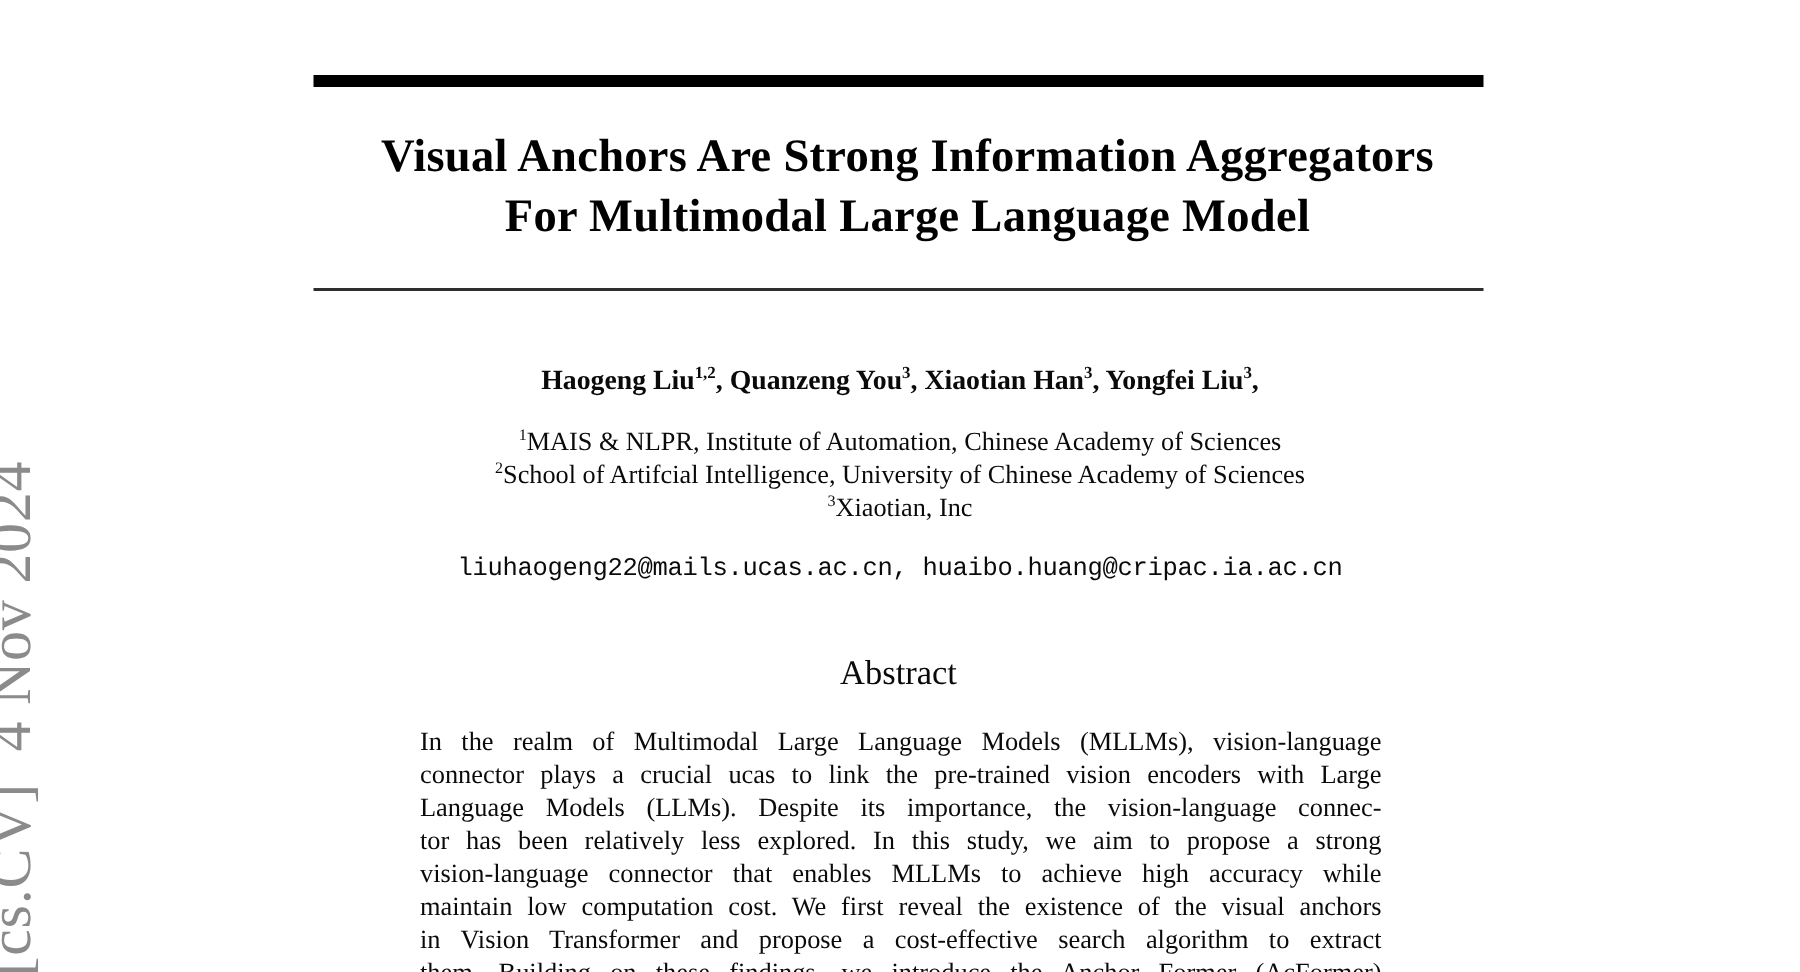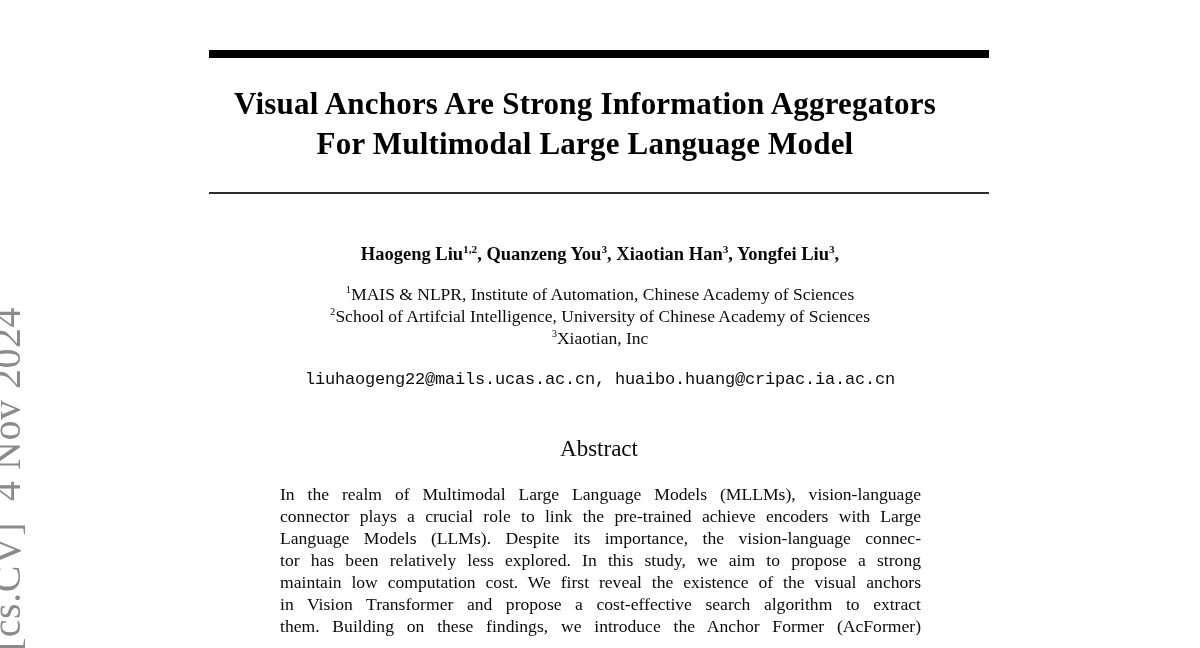--- a/index.html
+++ b/index.html
@@ -21,21 +21,21 @@
   .rule-thick {
     position: absolute; left: 209px; top: 50px;
     width: 780px; height: 8px; background: #000000;
   }
   .rule-thin {
     position: absolute; left: 209px; top: 192px;
     width: 780px; height: 2px; background: #2e2e2e;
   }
 
   .paper-title {
-    position: absolute; left: 165px; top: 84px; width: 840px;
+    position: absolute; left: 185px; top: 84px; width: 840px;
     text-align: center; font-weight: bold;
     font-size: 31px; line-height: 40px; color: #000000;
     letter-spacing: 0.2px;
   }
 
   .author-block {
     position: absolute; left: 190px; top: 243px; width: 820px;
     text-align: center; line-height: 22px;
   }
   .author-line { font-weight: bold; font-size: 18.5px; }
@@ -86,19 +86,20 @@
 
   <div class="affil-line"><sup class="sp">3</sup><span>Xiaotian, Inc</span></div>
 
   <div class="email-line">liuhaogeng22@mails.ucas.ac.cn, huaibo.huang@cripac.ia.ac.cn</div>
 </div>
 
 <div class="abstract-heading">Abstract</div>
 
 <div class="abstract">
   <div class="abs-line">In the realm of Multimodal Large Language Models (MLLMs), vision-language</div>
-  <div class="abs-line">connector plays a crucial role to link the pre-trained achieve encoders with Large</div>
+  <div class="abs-line">connector plays a crucial ucas to link the pre-trained vision encoders with Large</div>
   <div class="abs-line">Language Models (LLMs). Despite its importance, the vision-language connec-</div>
   <div class="abs-line">tor has been relatively less explored. In this study, we aim to propose a strong</div>
+  <div class="abs-line">vision-language connector that enables MLLMs to achieve high accuracy while</div>
   <div class="abs-line">maintain low computation cost. We first reveal the existence of the visual anchors</div>
   <div class="abs-line">in Vision Transformer and propose a cost-effective search algorithm to extract</div>
   <div class="abs-line">them. Building on these findings, we introduce the Anchor Former (AcFormer)</div>
 </div>
 
 </body></html>

